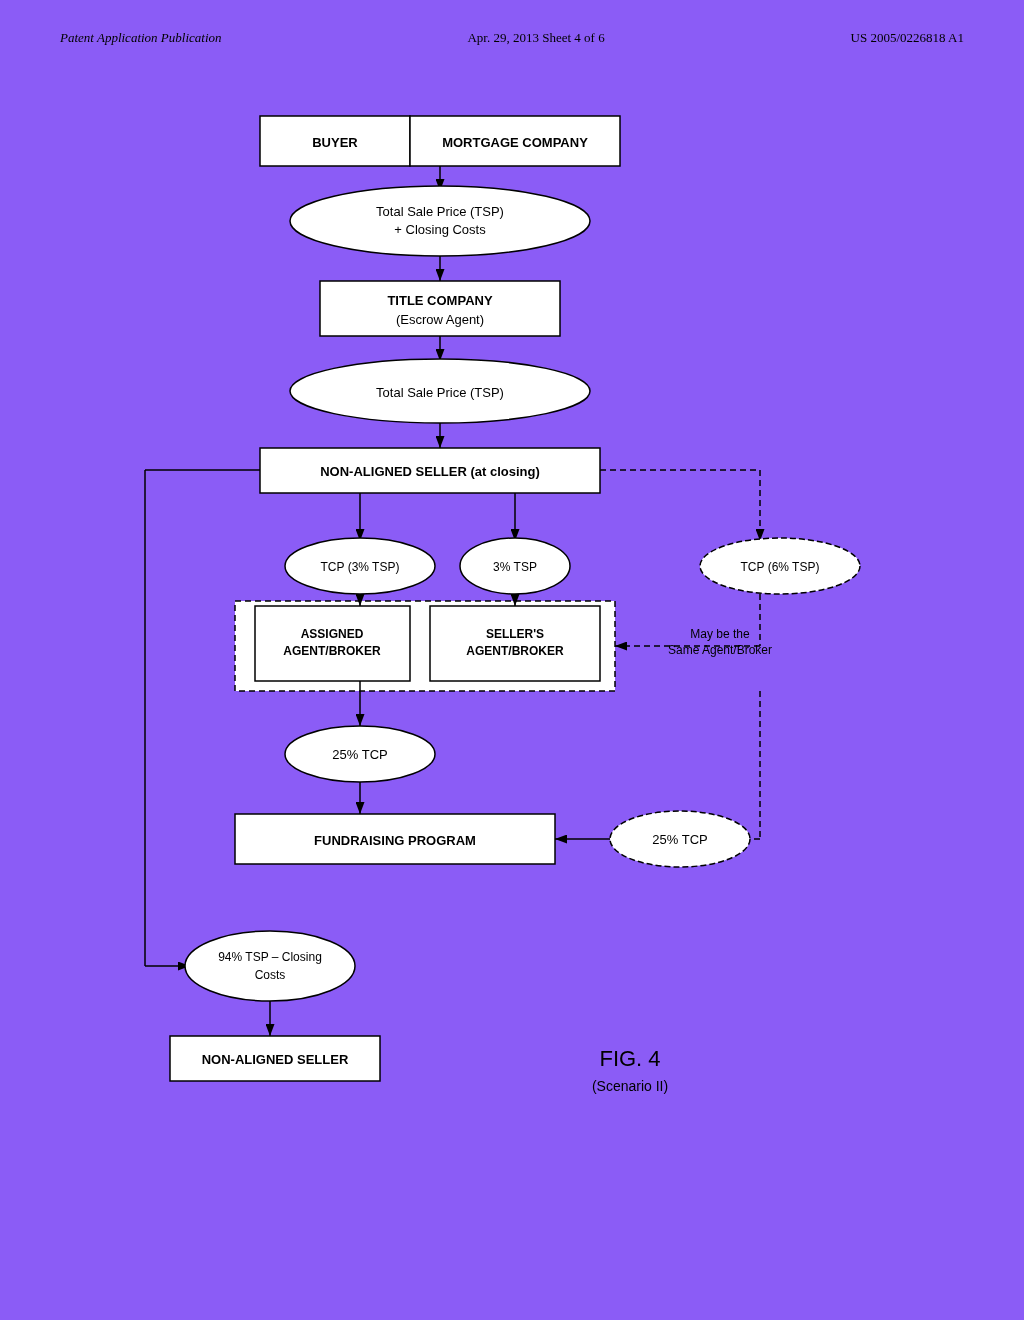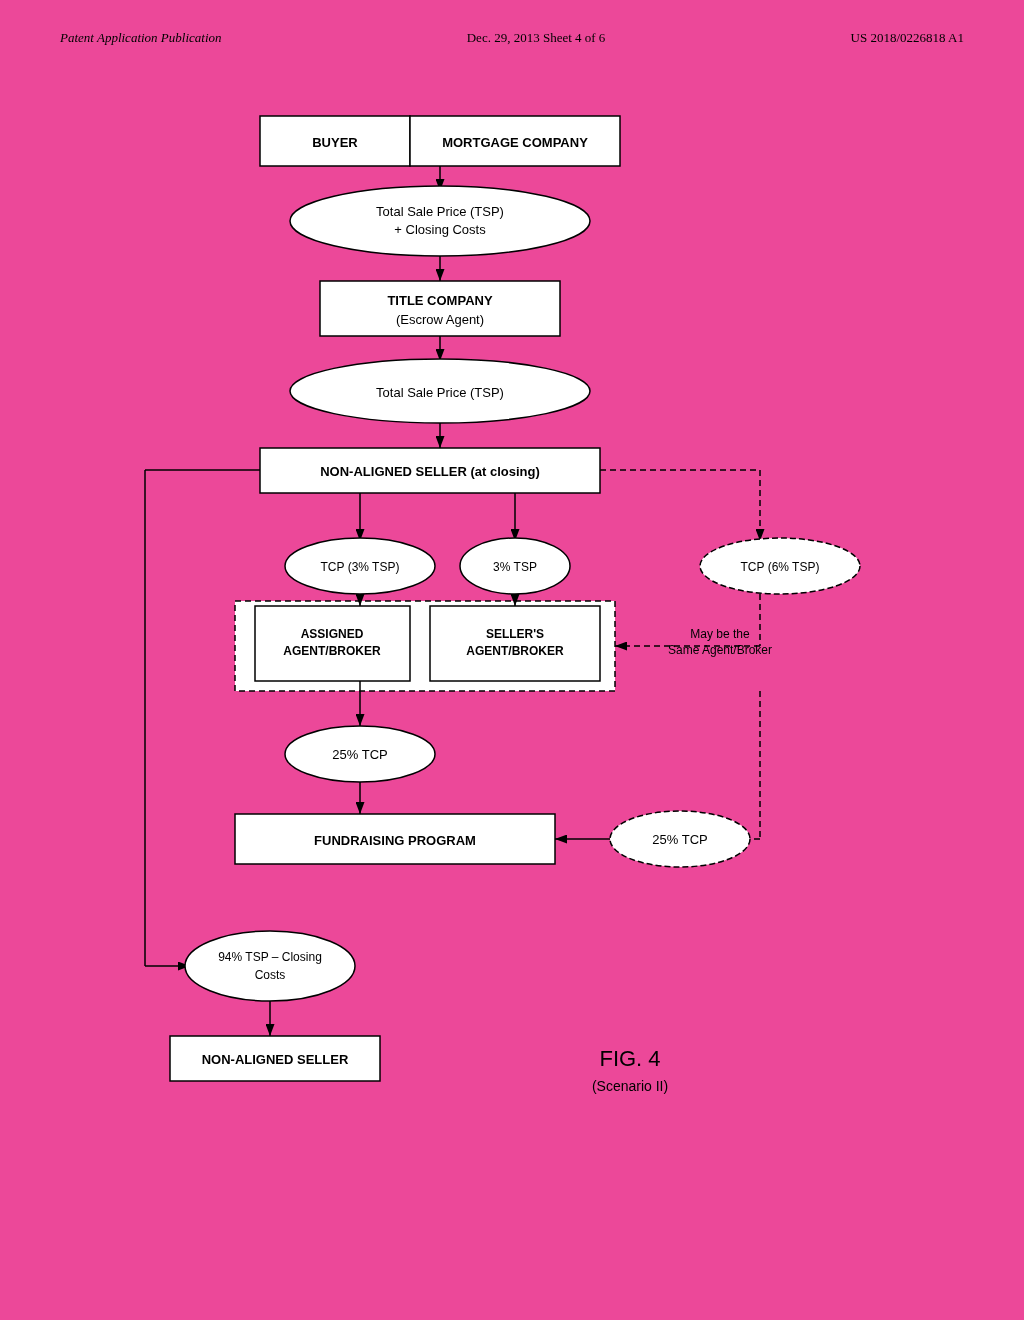--- a/index.html
+++ b/index.html
@@ -7,21 +7,21 @@
       background: #fff;
       font-family: 'Times New Roman', Times, serif;
       width: 1024px;
       min-height: 1320px;
       position: relative;
     }
 
     .page {
       width: 1024px;
       min-height: 1320px;
-      background: #ec4899;
+      background: #8b5cf6;
       padding: 30px 60px;
       position: relative;
     }
 
     .header {
       display: flex;
       justify-content: space-between;
       align-items: center;
       border-bottom: none;
       margin-bottom: 40px;
@@ -44,22 +44,22 @@
       width: 860px;
       height: 1100px;
     }
   </style>
 </head>
 <body>
 
 <div class="page">
   <div class="header">
     <div class="header-left">Patent Application Publication</div>
-    <div class="header-center">Dec. 29, 2013  Sheet 4 of 6</div>
-    <div class="header-right">US 2018/0226818 A1</div>
+    <div class="header-center">Apr. 29, 2013  Sheet 4 of 6</div>
+    <div class="header-right">US 2005/0226818 A1</div>
   </div>
 
   <div class="diagram-area">
     <svg class="diagram-svg" viewBox="0 0 860 1100">
 
       <defs>
         <marker id="arrowhead" markerWidth="8" markerHeight="6" refX="8" refY="3" orient="auto">
           <polygon points="0 0, 8 3, 0 6" fill="#000"></polygon>
         </marker>
         <marker id="arrowhead-up" markerWidth="8" markerHeight="6" refX="0" refY="3" orient="auto">

